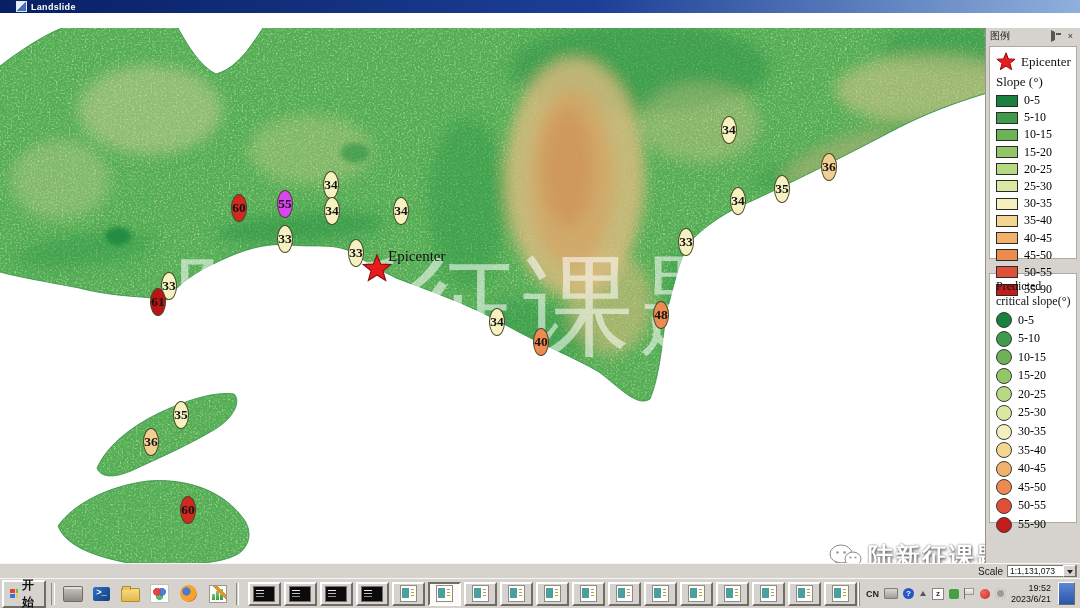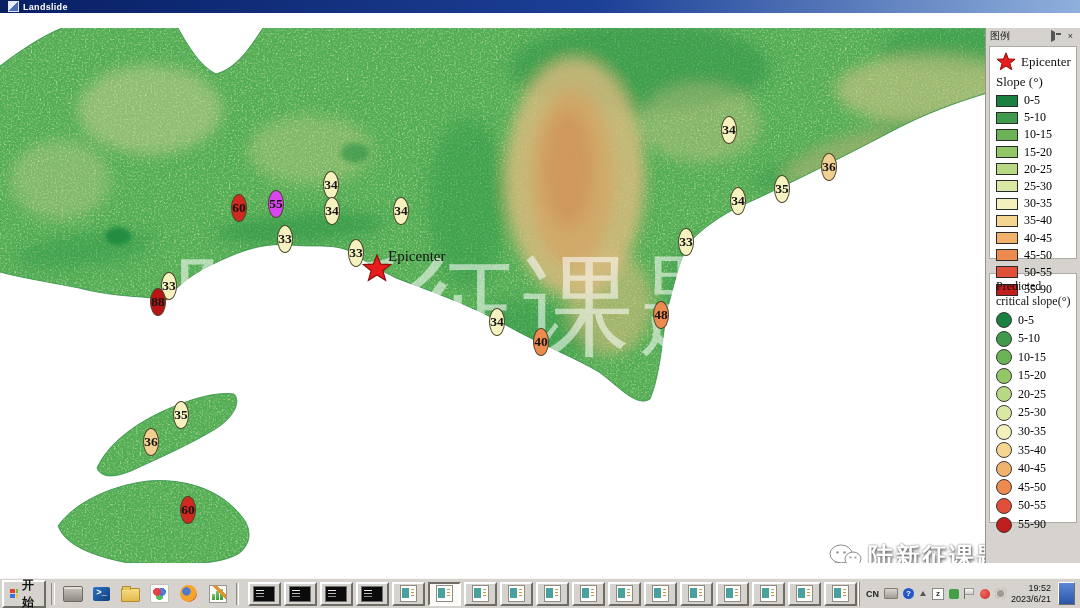--- a/index.html
+++ b/index.html
@@ -2,21 +2,21 @@
 <html><head>
 <meta charset="utf-8">
 <style>
   html,body{margin:0;padding:0;background:#777;}
   .screen{position:relative;width:1080px;height:608px;background:#fff;overflow:hidden;
           font-family:"Liberation Sans",sans-serif;-webkit-font-smoothing:antialiased;}
 
   
   .titlebar{position:absolute;top:0;left:0;right:0;height:13px;
     background:linear-gradient(90deg,#081f63,#1c3f96 55%,#8fb0dc);
-    display:flex;align-items:center;gap:4px;padding-left:8px;}
+    display:flex;align-items:center;gap:4px;padding-left:16px;}
   .app-icon{width:9px;height:9px;border:1px solid #dfe7f4;
     background:linear-gradient(135deg,#e8eefb 45%,#4a6fb5 45%);}
   .titlebar .title{color:#fff;font-size:9px;font-weight:bold;letter-spacing:.3px;}
 
   .menubar{position:absolute;top:13px;left:0;right:0;height:15px;background:#d6d3ce;
     border-bottom:1px solid #98948d;display:flex;align-items:center;}
   .menu-combo{width:148px;height:11px;background:#fff;border:1px solid #7f7c76;margin-left:4px;}
   .menu-text{font-size:9px;color:#333;margin-left:18px;}
 
   
@@ -232,28 +232,28 @@
                  C191,416 159,430 131,443 C114,450 101,450 97,440 Z"></path>
         <path d="M58,498 C73,476 108,458 148,453 C188,450 223,463 243,490 C253,503 250,518 238,526
                  C213,540 168,535 128,535 C93,528 66,518 58,498 Z"></path>
       </g>
     </svg>
 
     <div class="wm-big">陆新征课题组</div>
 
     <div id="points">
         <div class="map-point" style="left: 231px; top: 166px; background: rgb(208, 41, 32);">60</div>
-        <div class="map-point" style="left: 268px; top: 162px; background: #d946ef;">55</div>
+        <div class="map-point" style="left: 277px; top: 162px; background: #d946ef;">55</div>
         <div class="map-point" style="left: 323px; top: 143px; background: rgb(245, 242, 192);">34</div>
         <div class="map-point" style="left: 324px; top: 169px; background: rgb(245, 242, 192);">34</div>
         <div class="map-point" style="left: 393px; top: 169px; background: rgb(245, 242, 192);">34</div>
         <div class="map-point" style="left: 277px; top: 197px; background: rgb(245, 242, 192);">33</div>
         <div class="map-point" style="left: 348px; top: 211px; background: rgb(245, 242, 192);">33</div>
         <div class="map-point" style="left: 161px; top: 244px; background: rgb(245, 242, 192);">33</div>
-        <div class="map-point" style="left: 150px; top: 260px; background: rgb(186, 21, 21);">88</div>
+        <div class="map-point" style="left: 150px; top: 260px; background: rgb(186, 21, 21);">61</div>
         <div class="map-point" style="left: 489px; top: 280px; background: rgb(245, 242, 192);">34</div>
         <div class="map-point" style="left: 533px; top: 300px; background: rgb(236, 138, 80);">40</div>
         <div class="map-point" style="left: 653px; top: 273px; background: rgb(236, 138, 80);">48</div>
         <div class="map-point" style="left: 721px; top: 88px; background: rgb(245, 242, 192);">34</div>
         <div class="map-point" style="left: 821px; top: 125px; background: rgb(240, 207, 146);">36</div>
         <div class="map-point" style="left: 774px; top: 147px; background: rgb(245, 242, 192);">35</div>
         <div class="map-point" style="left: 730px; top: 159px; background: rgb(245, 242, 192);">34</div>
         <div class="map-point" style="left: 678px; top: 200px; background: rgb(245, 242, 192);">33</div>
         <div class="map-point" style="left: 173px; top: 373px; background: rgb(245, 242, 192);">35</div>
         <div class="map-point" style="left: 143px; top: 400px; background: rgb(240, 207, 146);">36</div>
@@ -403,20 +403,27 @@
           <circle cx="9.5" cy="9.5" r="1.3"></circle>
             <circle cx="16.5" cy="9.5" r="1.3"></circle>
           <circle cx="22.5" cy="14.5" r="1.1"></circle>
             <circle cx="27.5" cy="14.5" r="1.1"></circle>
         </g>
       </svg>
       <span class="txt">陆新征课题组</span>
     </div>
   </div>
 
+  <div class="statusbar">
+    <span class="scale-label">Scale</span>
+    <div class="scale-combo">
+      <span class="scale-value">1:1,131,073</span>
+      <span class="combo-arrow"></span>
+    </div>
+  </div>
 
   <div class="taskbar">
     <div class="start-btn">
       <span class="flag"></span>
       <span>开始</span>
     </div>
     <div class="tb-sep"></div>
     <div class="quicklaunch" id="quicklaunch">
         <div class="ql">
           <span class="icon-device"></span>

